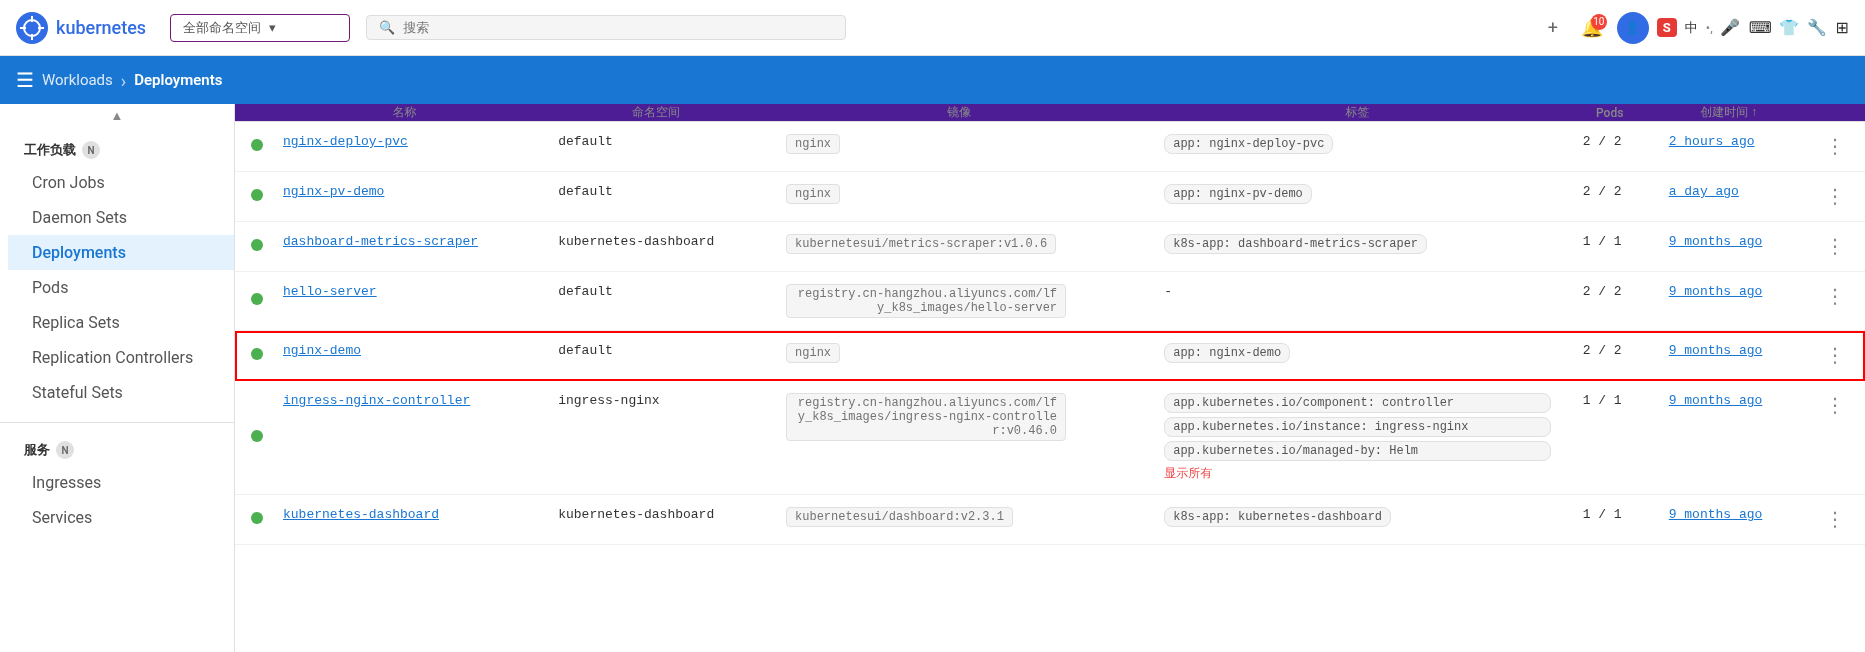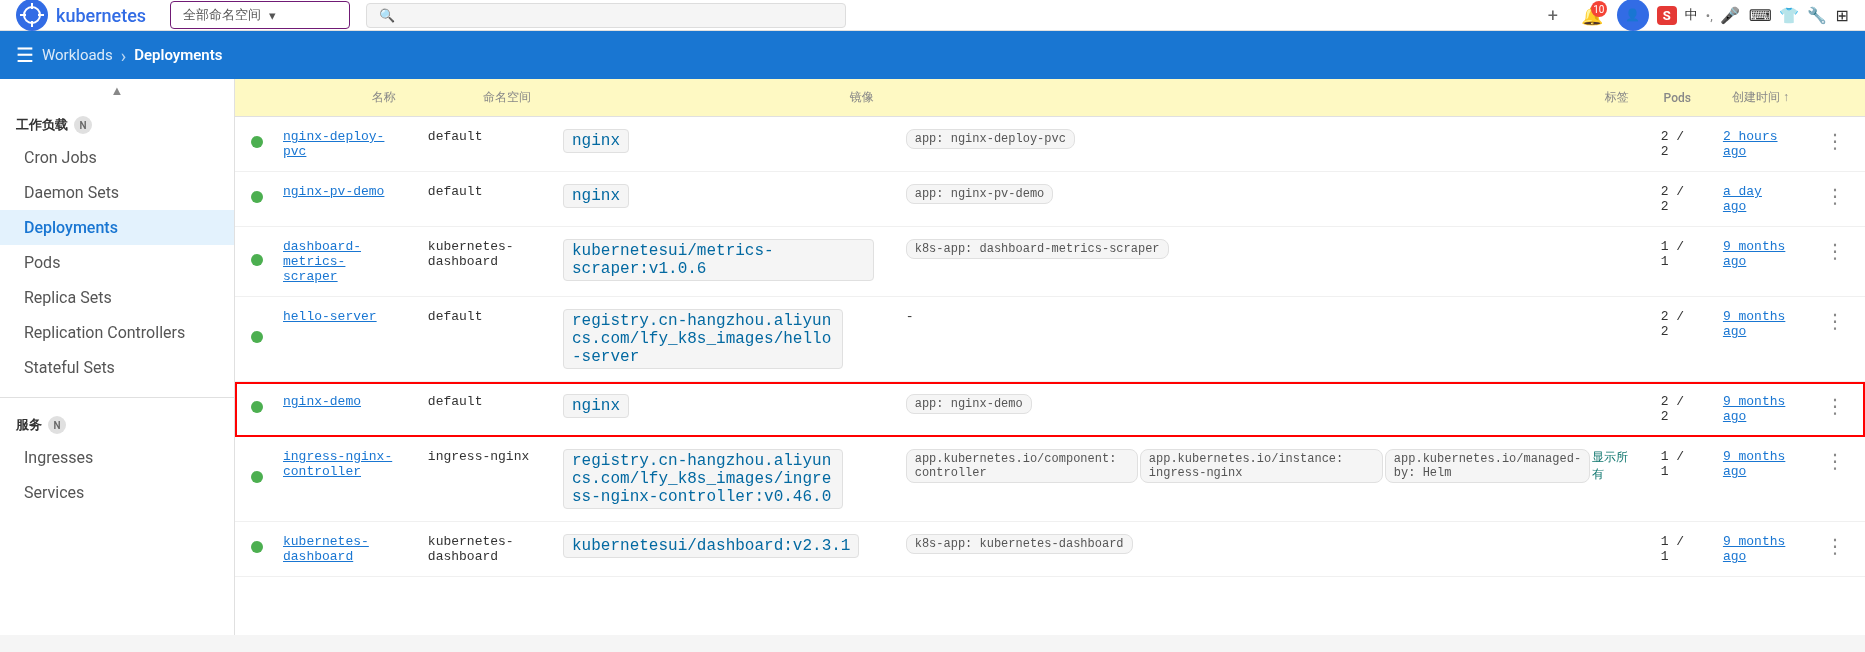--- a/index.html
+++ b/index.html
@@ -3,21 +3,21 @@
   <meta charset="utf-8">
   <style>
     * { box-sizing: border-box; margin: 0; padding: 0; }
     body { font-family: 'Roboto', Arial, sans-serif; font-size: 13px; color: #333; background: #f5f5f5; overflow: hidden; }
 
     
     .top-nav {
       display: flex;
       align-items: center;
       background: #fff;
-      height: 31px;
+      height: 56px;
       padding: 12px 16px;
       border-bottom: 1px solid #e0e0e0;
       position: relative;
       z-index: 10;
     }
     .logo-area {
       display: flex;
       align-items: center;
       gap: 8px;
       margin-right: 24px;
@@ -143,20 +143,21 @@
     }
     .sidebar-scroll-btn {
       width: 100%;
       text-align: center;
       padding: 4px;
       cursor: pointer;
       color: #888;
     }
     .sidebar-section {
       padding: 8px 0;
+      margin-left: 8px;
     }
     .sidebar-section-header {
       display: flex;
       align-items: center;
       gap: 6px;
       padding: 6px 16px;
       font-size: 13px;
       font-weight: 600;
       color: #333;
     }
@@ -195,27 +196,27 @@
 
     
     .data-table {
       width: 100%;
       border-collapse: collapse;
     }
     .data-table thead tr {
       border-bottom: 1px solid #e0e0e0;
     }
     .data-table th {
-      padding: 10px 16px;
-      text-align: right;
+      padding: 0 16px;
+      text-align: center;
       font-size: 12px;
       font-weight: 500;
       color: #888;
       white-space: nowrap;
-      background: #fef9c3;
+      background: #4c1d95;
     }
     .data-table td {
       padding: 12px 16px;
       font-size: 13px;
       border-bottom: 1px solid #f0f0f0;
       vertical-align: top;
       font-family: Liberation Mono, monospace;
     }
     .status-dot {
       width: 12px;
@@ -228,59 +229,60 @@
     .link-text {
       color: #1976D2;
       cursor: pointer;
       text-decoration: underline;
     }
     .tag-badge {
       background: #f5f5f5;
       border: 1px solid #e0e0e0;
       border-radius: 4px;
       padding: 2px 8px;
-      font-size: 16px;
-      color: #0369a1;
+      font-size: 12px;
+      color: #737373;
       display: inline-block;
+      text-align: right;
     }
     .label-badge {
       background: #f5f5f5;
       border: 1px solid #e0e0e0;
       border-radius: 8px;
       padding: 2px 8px;
       font-size: 12px;
       color: #555;
       display: inline-block;
       margin-bottom: 2px;
     }
     .pods-count { font-size: 13px; color: #333; }
     .time-text { color: #1976D2; text-decoration: underline; cursor: pointer; font-size: 13px; }
     .more-btn {
       color: #888;
       cursor: pointer;
       font-size: 20px;
       padding: 4px;
     }
     .show-all-link {
-      color: #0f766e;
+      color: #ef4444;
       cursor: pointer;
       font-size: 12px;
       text-decoration: none;
     }
     td.status-cell {
       width: 30px;
       padding-right: 0;
       vertical-align: middle;
     }
     .row-outline {
       outline: 2px solid red;
       outline-offset: -2px;
     }
     .sort-icon { font-size: 12px; color: #888; }
-    .multi-label { display: flex; gap: 2px; }
+    .multi-label { display: flex; flex-direction: column; gap: 2px; }
   </style>
 </head>
 <body>
 
 <div class="top-nav">
   <div class="logo-area">
     <svg class="logo-icon" viewBox="0 0 32 32" fill="none">
       <circle cx="16" cy="16" r="16" fill="#326CE5"></circle>
       <circle cx="16" cy="16" r="8" fill="none" stroke="#fff" stroke-width="2"></circle>
       <line x1="16" y1="4" x2="16" y2="10" stroke="#fff" stroke-width="2"></line>
@@ -291,20 +293,21 @@
     <span class="logo-text">kubernetes</span>
   </div>
 
   <div class="namespace-selector">
     <span>全部命名空间</span>
     <span>▾</span>
   </div>
 
   <div class="search-bar">
     <span class="search-icon-svg">🔍</span>
+    <input class="search-input" type="text" placeholder="搜索" style="">
   </div>
 
   <div class="top-nav-right">
     <div class="nav-icon-btn">
       <span>+</span>
     </div>
     <div class="nav-icon-btn notification-badge">
       🔔
       <span class="badge-dot">10</span>
     </div>

